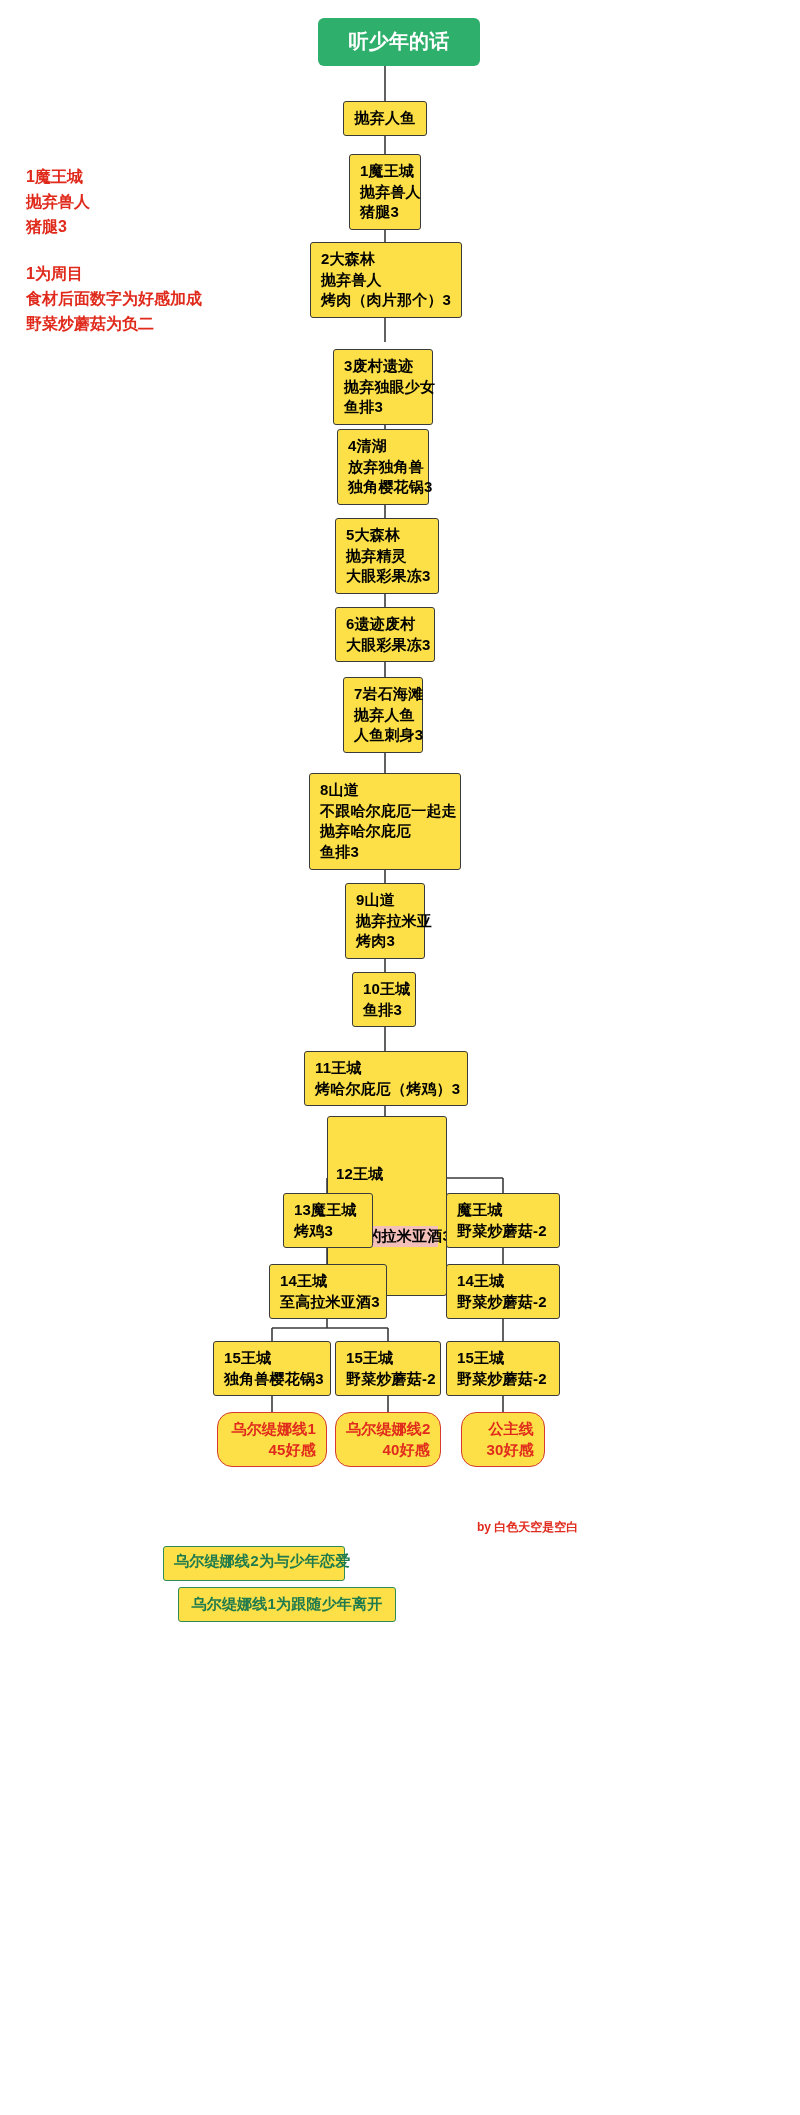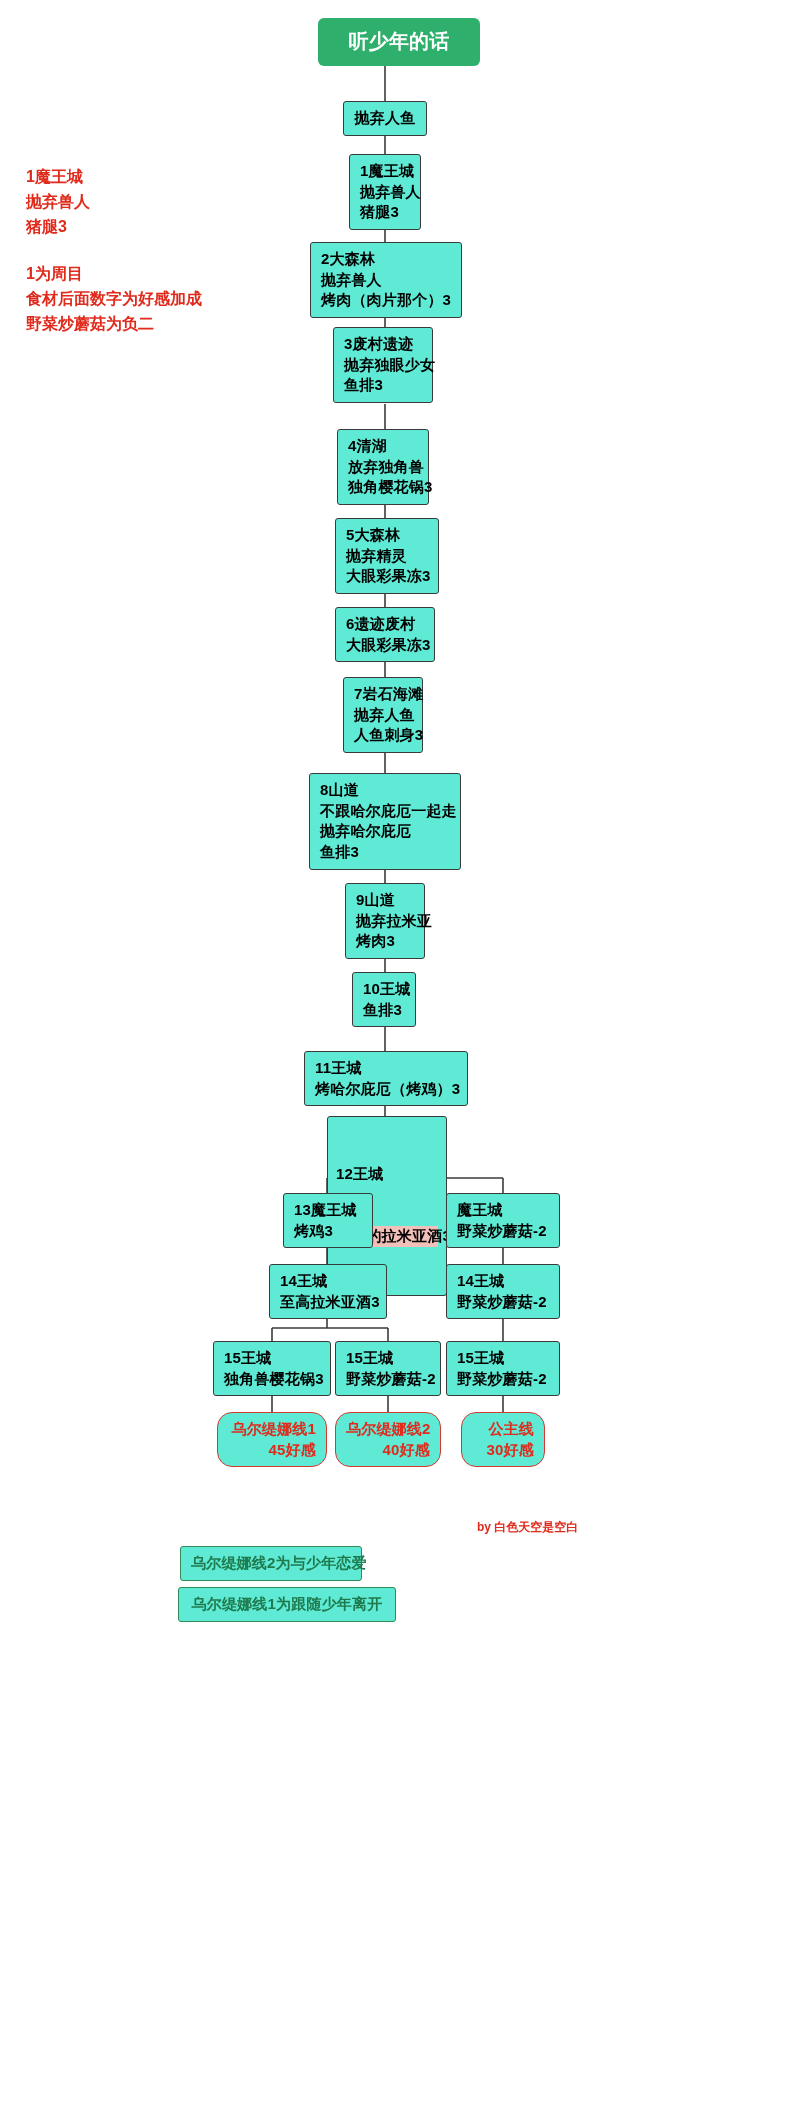--- a/index.html
+++ b/index.html
@@ -28,21 +28,21 @@
     left: 0;
     top: 0;
     width: 800px;
     height: 2115px;
     pointer-events: none;
   }
   .node {
     position: absolute;
     box-sizing: border-box;
     border: 1.5px solid #3a3a3a;
-    background: #5eead4;
+    background: #fde047;
     border-radius: 3px;
     padding: 6px 10px;
     font-size: 15px;
     line-height: 1.38;
     font-weight: bold;
     white-space: pre;
     text-align: left;
     letter-spacing: 0.2px;
   }
   .node.green {
@@ -157,21 +157,21 @@
   <div class="node center" style="left:343px; top:101px; width:84px;">抛弃人鱼</div>
 
   <div class="node" style="left:349px; top:154px; width:72px;">1魔王城
 抛弃兽人
 猪腿3</div>
 
   <div class="node" style="left:310px; top:242px; width:152px;">2大森林
 抛弃兽人
 烤肉（肉片那个）3</div>
 
-  <div class="node" style="left:333px; top:327px; width:100px;">3废村遗迹
+  <div class="node" style="left:333px; top:349px; width:100px;">3废村遗迹
 抛弃独眼少女
 鱼排3</div>
 
   <div class="node" style="left:337px; top:429px; width:92px;">4清湖
 放弃独角兽
 独角樱花锅3</div>
 
   <div class="node" style="left:335px; top:518px; width:104px;">5大森林
 抛弃精灵
 大眼彩果冻3</div>
@@ -222,16 +222,16 @@
 
   <div class="node red-text" style="left:217px; top:1412px; width:110px;">乌尔缇娜线1
 45好感</div>
   <div class="node red-text" style="left:335px; top:1412px; width:106px;">乌尔缇娜线2
 40好感</div>
   <div class="node red-text" style="left:461px; top:1412px; width:84px;">公主线
 30好感</div>
 
   <div class="credit" style="left:477px; top:1519px;">by 白色天空是空白</div>
 
-  <div class="node green center" style="left:180px; top:1546px; width:182px;">乌尔缇娜线2为与少年恋爱</div>
+  <div class="node green center" style="left:163px; top:1546px; width:182px;font-family:Liberation Mono, monospace;">乌尔缇娜线2为与少年恋爱</div>
   <div class="node green center" style="left:178px; top:1587px; width:218px;">乌尔缇娜线1为跟随少年离开</div>
 
 </div>
 
 </body></html>

